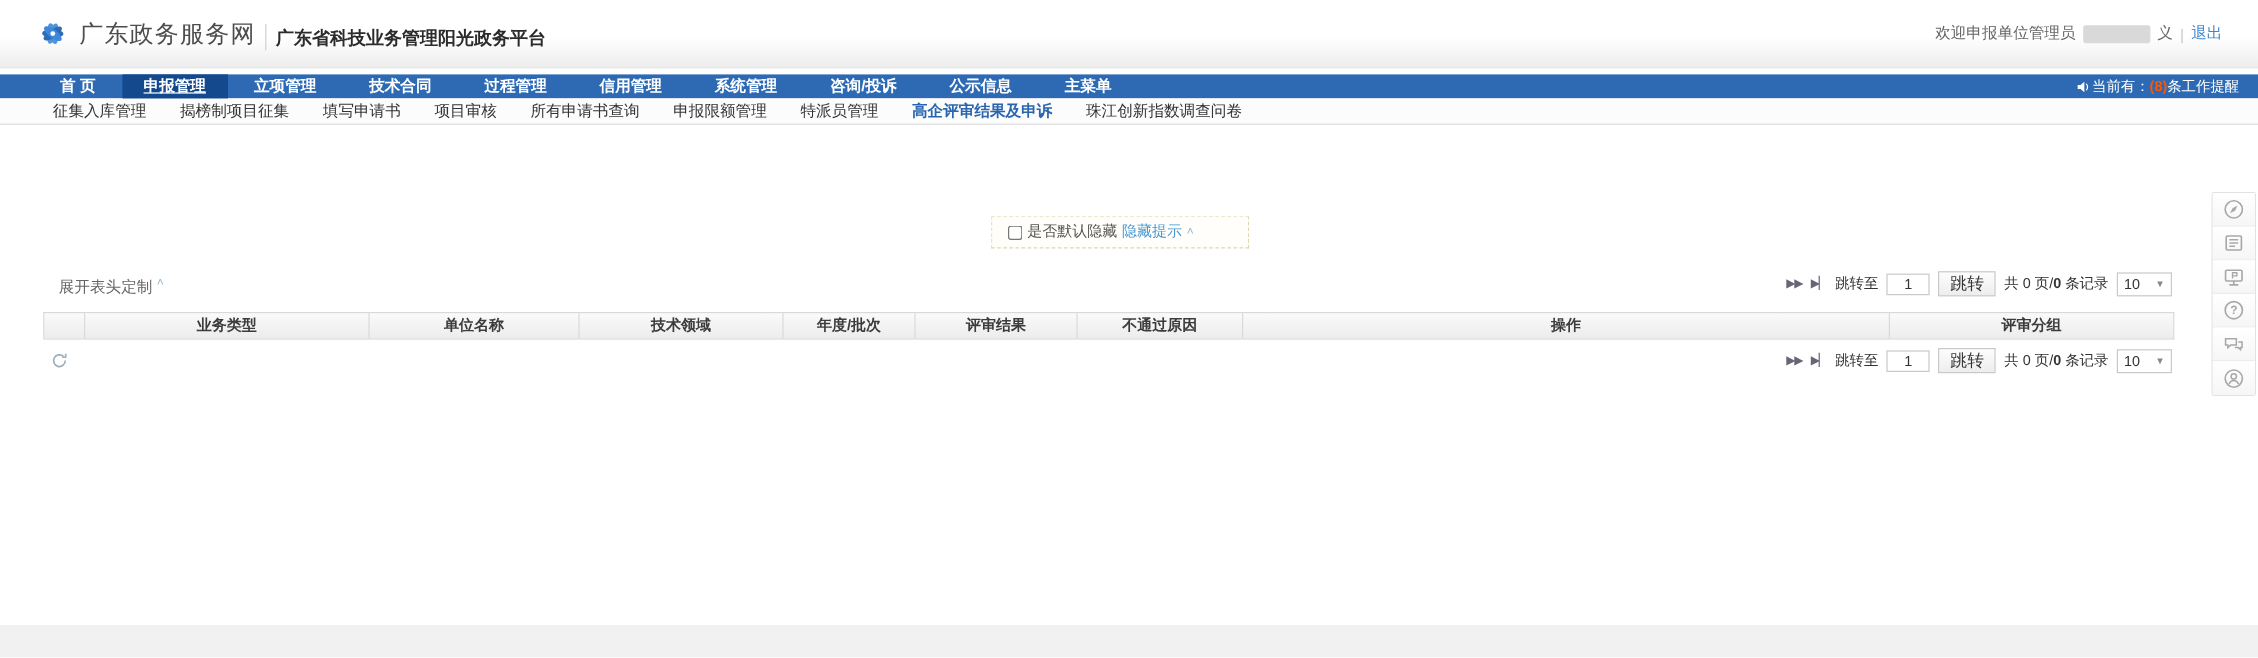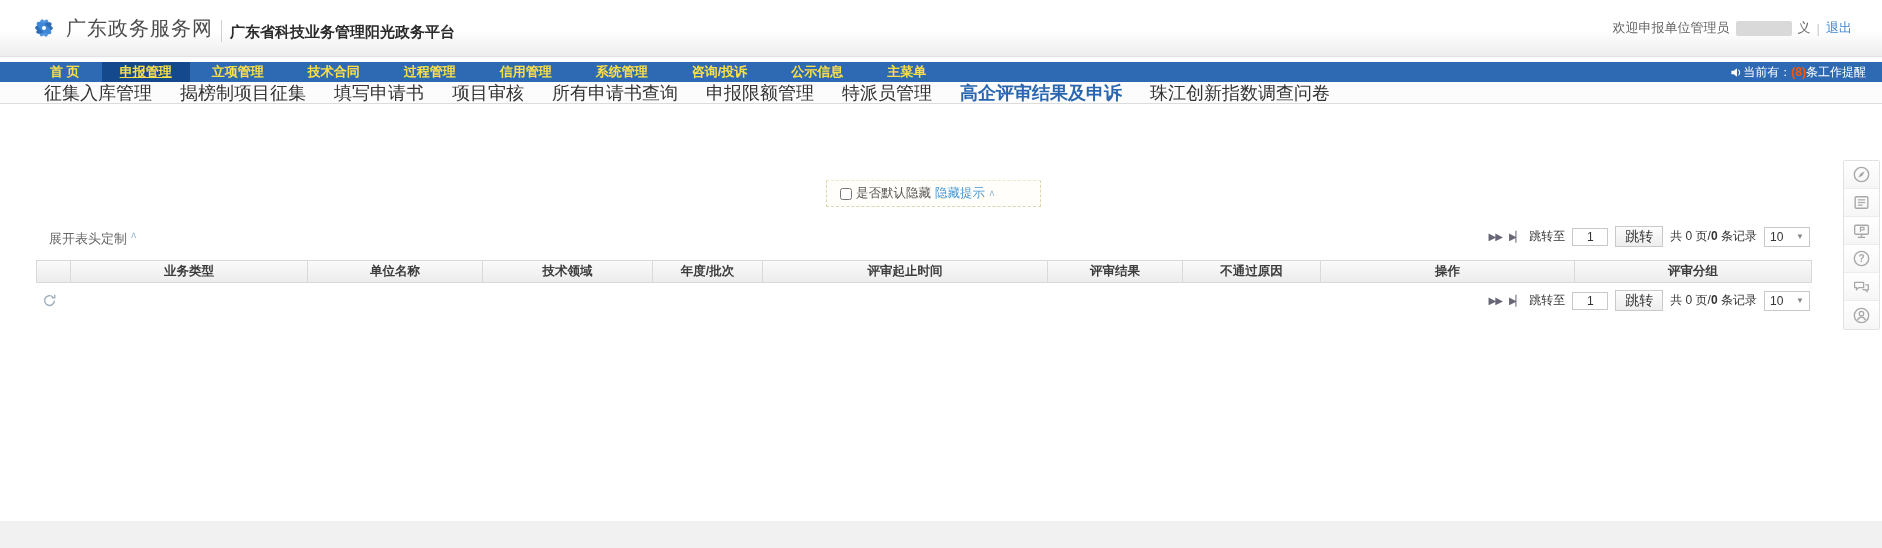--- a/index.html
+++ b/index.html
@@ -20,30 +20,30 @@
   .redacted { display:inline-block; width:56px; height:15px; background:#d9d9d9; border-radius:2px; }
   .user-suffix { color:#666; }
   .user-sep { color:#c9c9c9; }
   .logout { color:#3f86cf; text-decoration:none; cursor:pointer; }
 
   
   .mainnav { margin-top:5px; height:20px; background:#2d6ab3; display:flex;
     align-items:center; justify-content:space-between; }
   .nav-items { display:flex; height:100%; align-items:center; margin-left:28px; }
   .nav-item { height:100%; display:flex; align-items:center; padding:0 22px;
-    color:#fde047; font-size:13px; font-weight:bold; cursor:pointer; white-space:nowrap; }
+    color:#ffffff; font-size:13px; font-weight:bold; cursor:pointer; white-space:nowrap; }
   .nav-item.active { background:#15498e; padding:0 18px;text-decoration:underline; }
   .reminder { display:flex; align-items:center; gap:0; margin-right:16px;
     color:#fff; font-size:12px; cursor:pointer; white-space:nowrap; }
   .reminder .count { color:#ff5500; font-weight:bold; }
 
   
   .subnav { height:22px; background:#fcfcfc; border-bottom:1px solid #dcdcdc;
     display:flex; align-items:center; padding-left:30px; }
-  .subnav-item { padding:0 14px; font-size:18px; color:#333; cursor:pointer; white-space:nowrap; }
+  .subnav-item { padding:0 14px; font-size:13px; color:#333; cursor:pointer; white-space:nowrap; }
   .subnav-item.active { color:#2a66b0; font-weight:bold; }
 
   
   .content { position:absolute; left:36px; top:104px; width:1776px; height:416px; }
 
   .notice { position:absolute; left:0; top:24px; width:1776px; height:55px;
     background:#fffdf0; border:1px dashed #ddd6ae; display:flex; align-items:center;
     padding-left:38px; font-size:13px; color:#333; }
   .notice a { color:#3f86cf; text-decoration:underline; cursor:pointer; }
 
@@ -184,21 +184,20 @@
       </span>
     </div>
   </div>
 
   <div class="table-head">
     <div class="th c0"></div>
     <div class="th c1">业务类型</div>
     <div class="th c2">单位名称</div>
     <div class="th c3">技术领域</div>
     <div class="th c4">年度/批次</div>
-    <div class="th c5">评审起止时间</div>
     <div class="th c6">评审结果</div>
     <div class="th c7">不通过原因</div>
     <div class="th c9">操作</div>
     <div class="th c8">评审分组</div>
   </div>
 
   <div class="body-row">
     <svg class="refresh" viewBox="0 0 16 16">
       <path d="M13.2 8a5.2 5.2 0 1 1-1.6-3.7" fill="none" stroke="#9fb0bc" stroke-width="1.5"></path>
       <path d="M13.6 1.8v3.2h-3.2" fill="none" stroke="#9fb0bc" stroke-width="1.5"></path>

